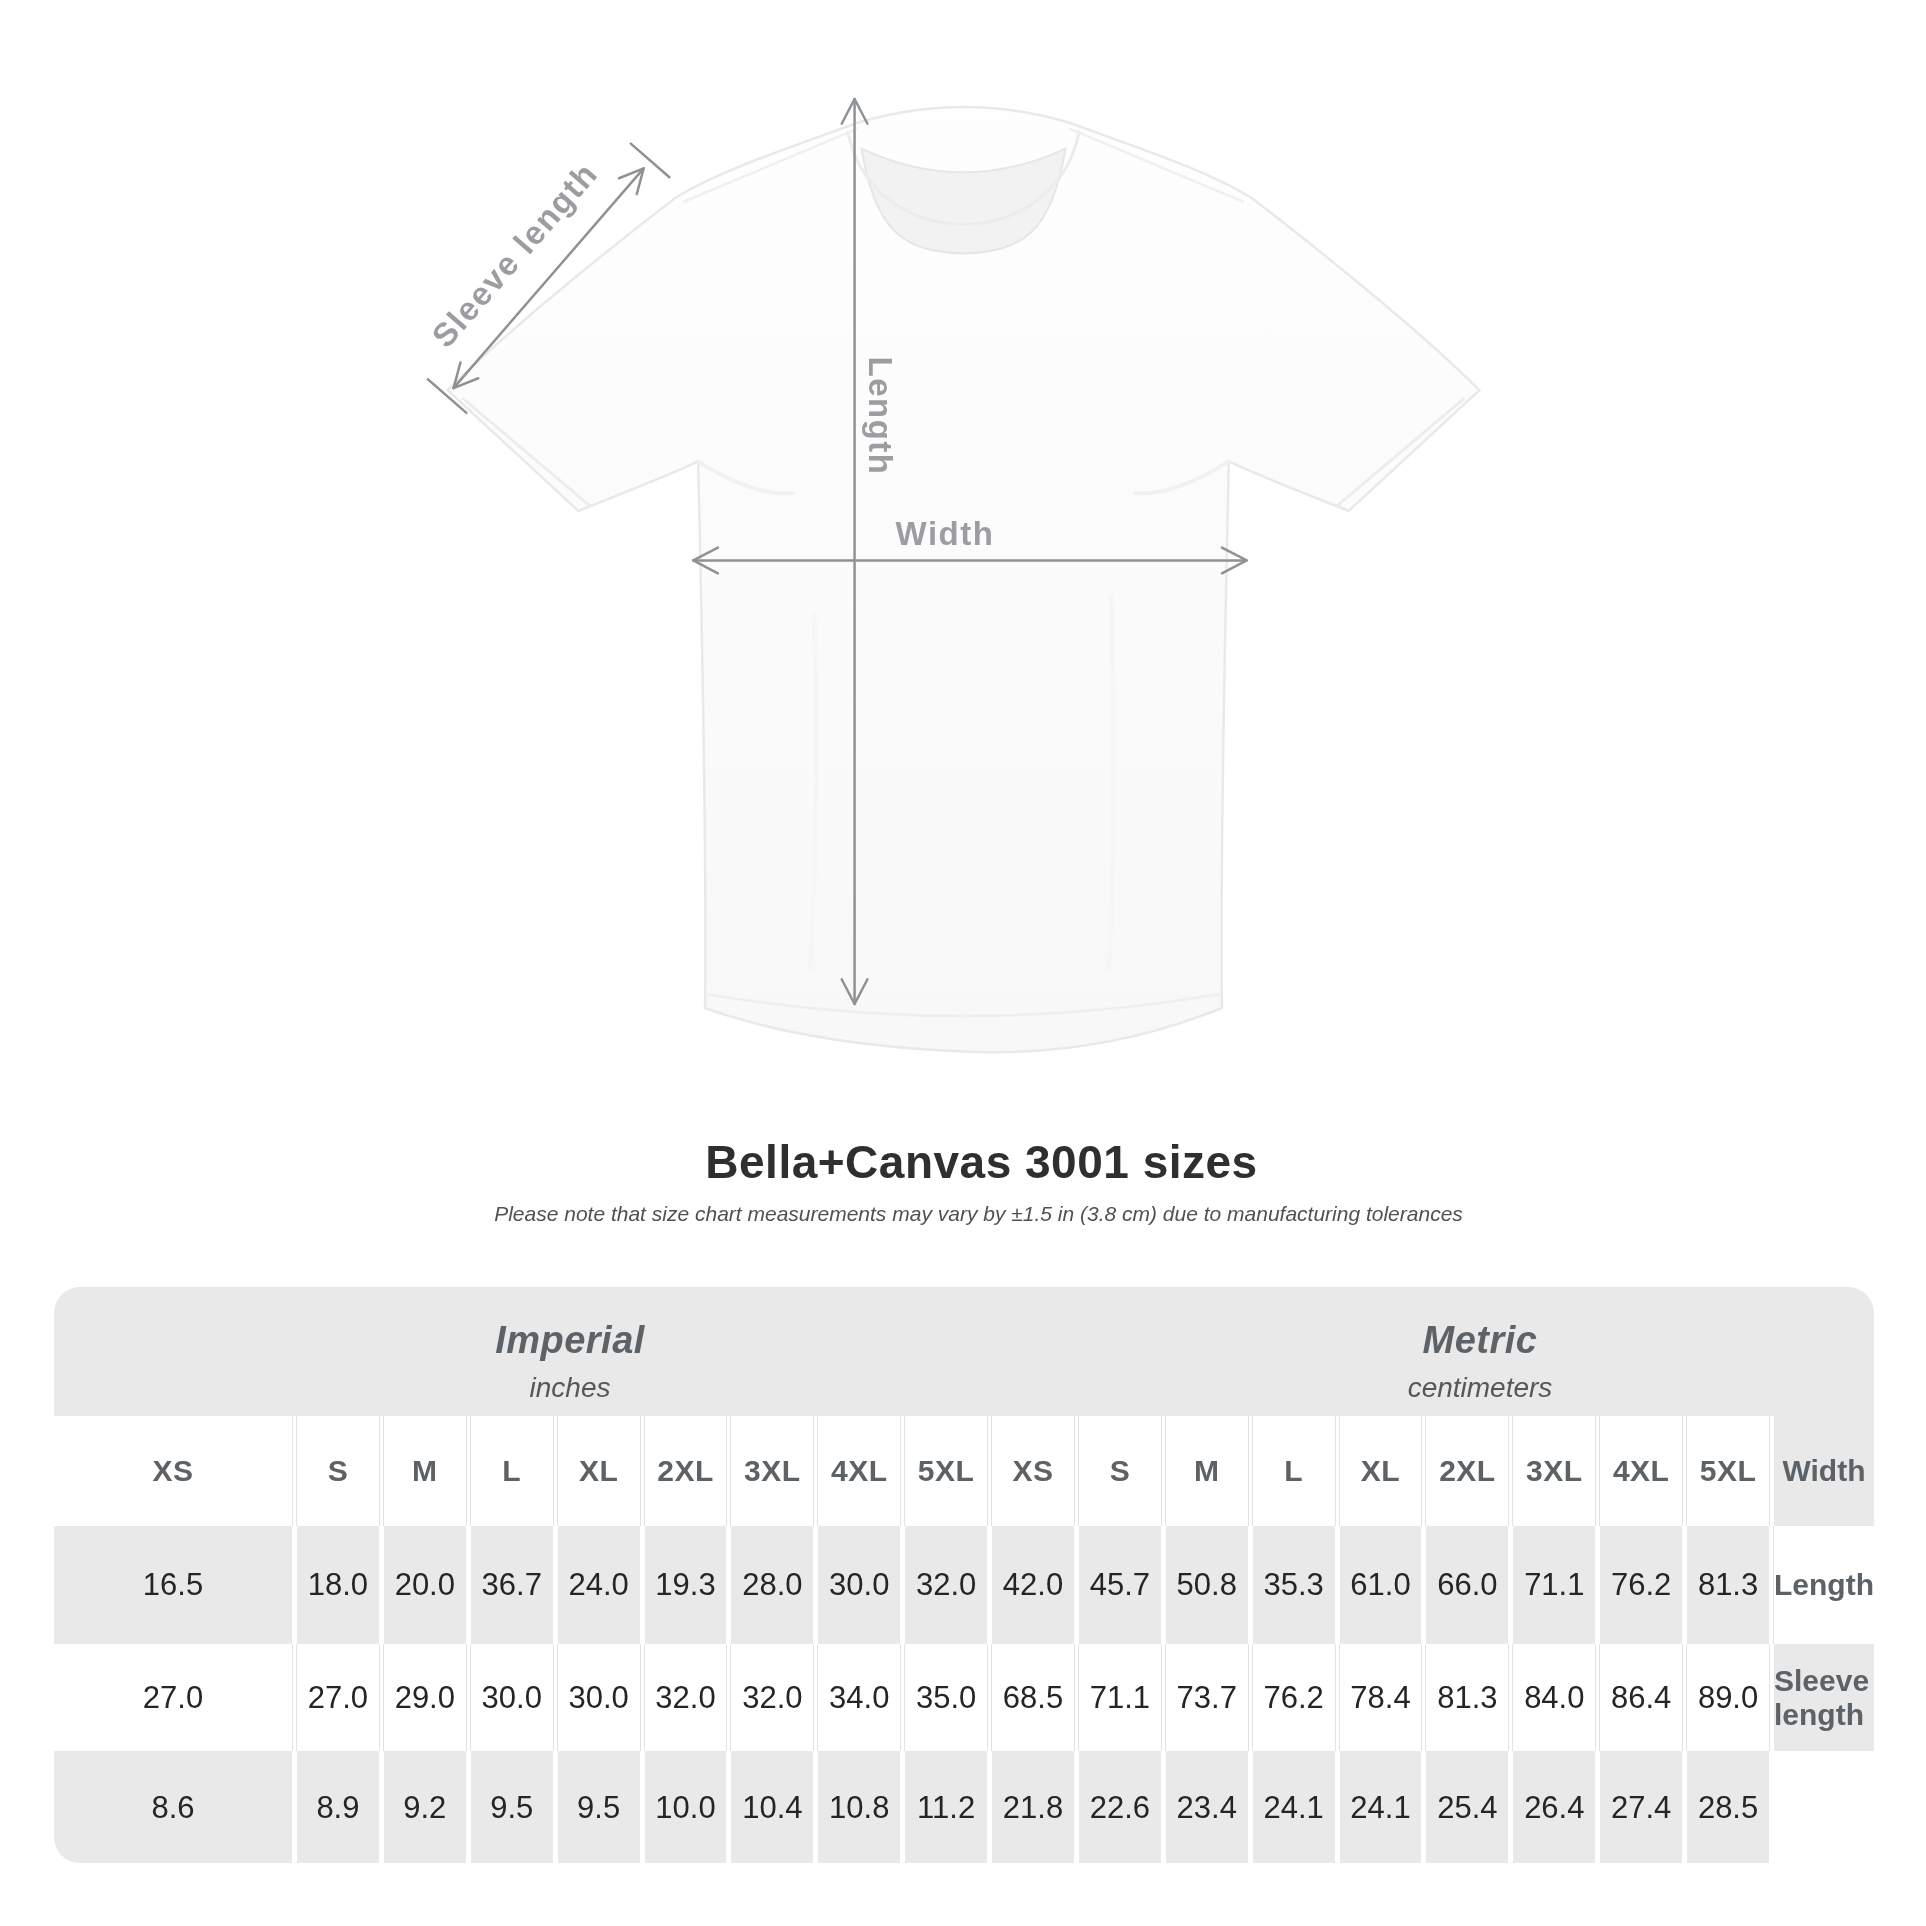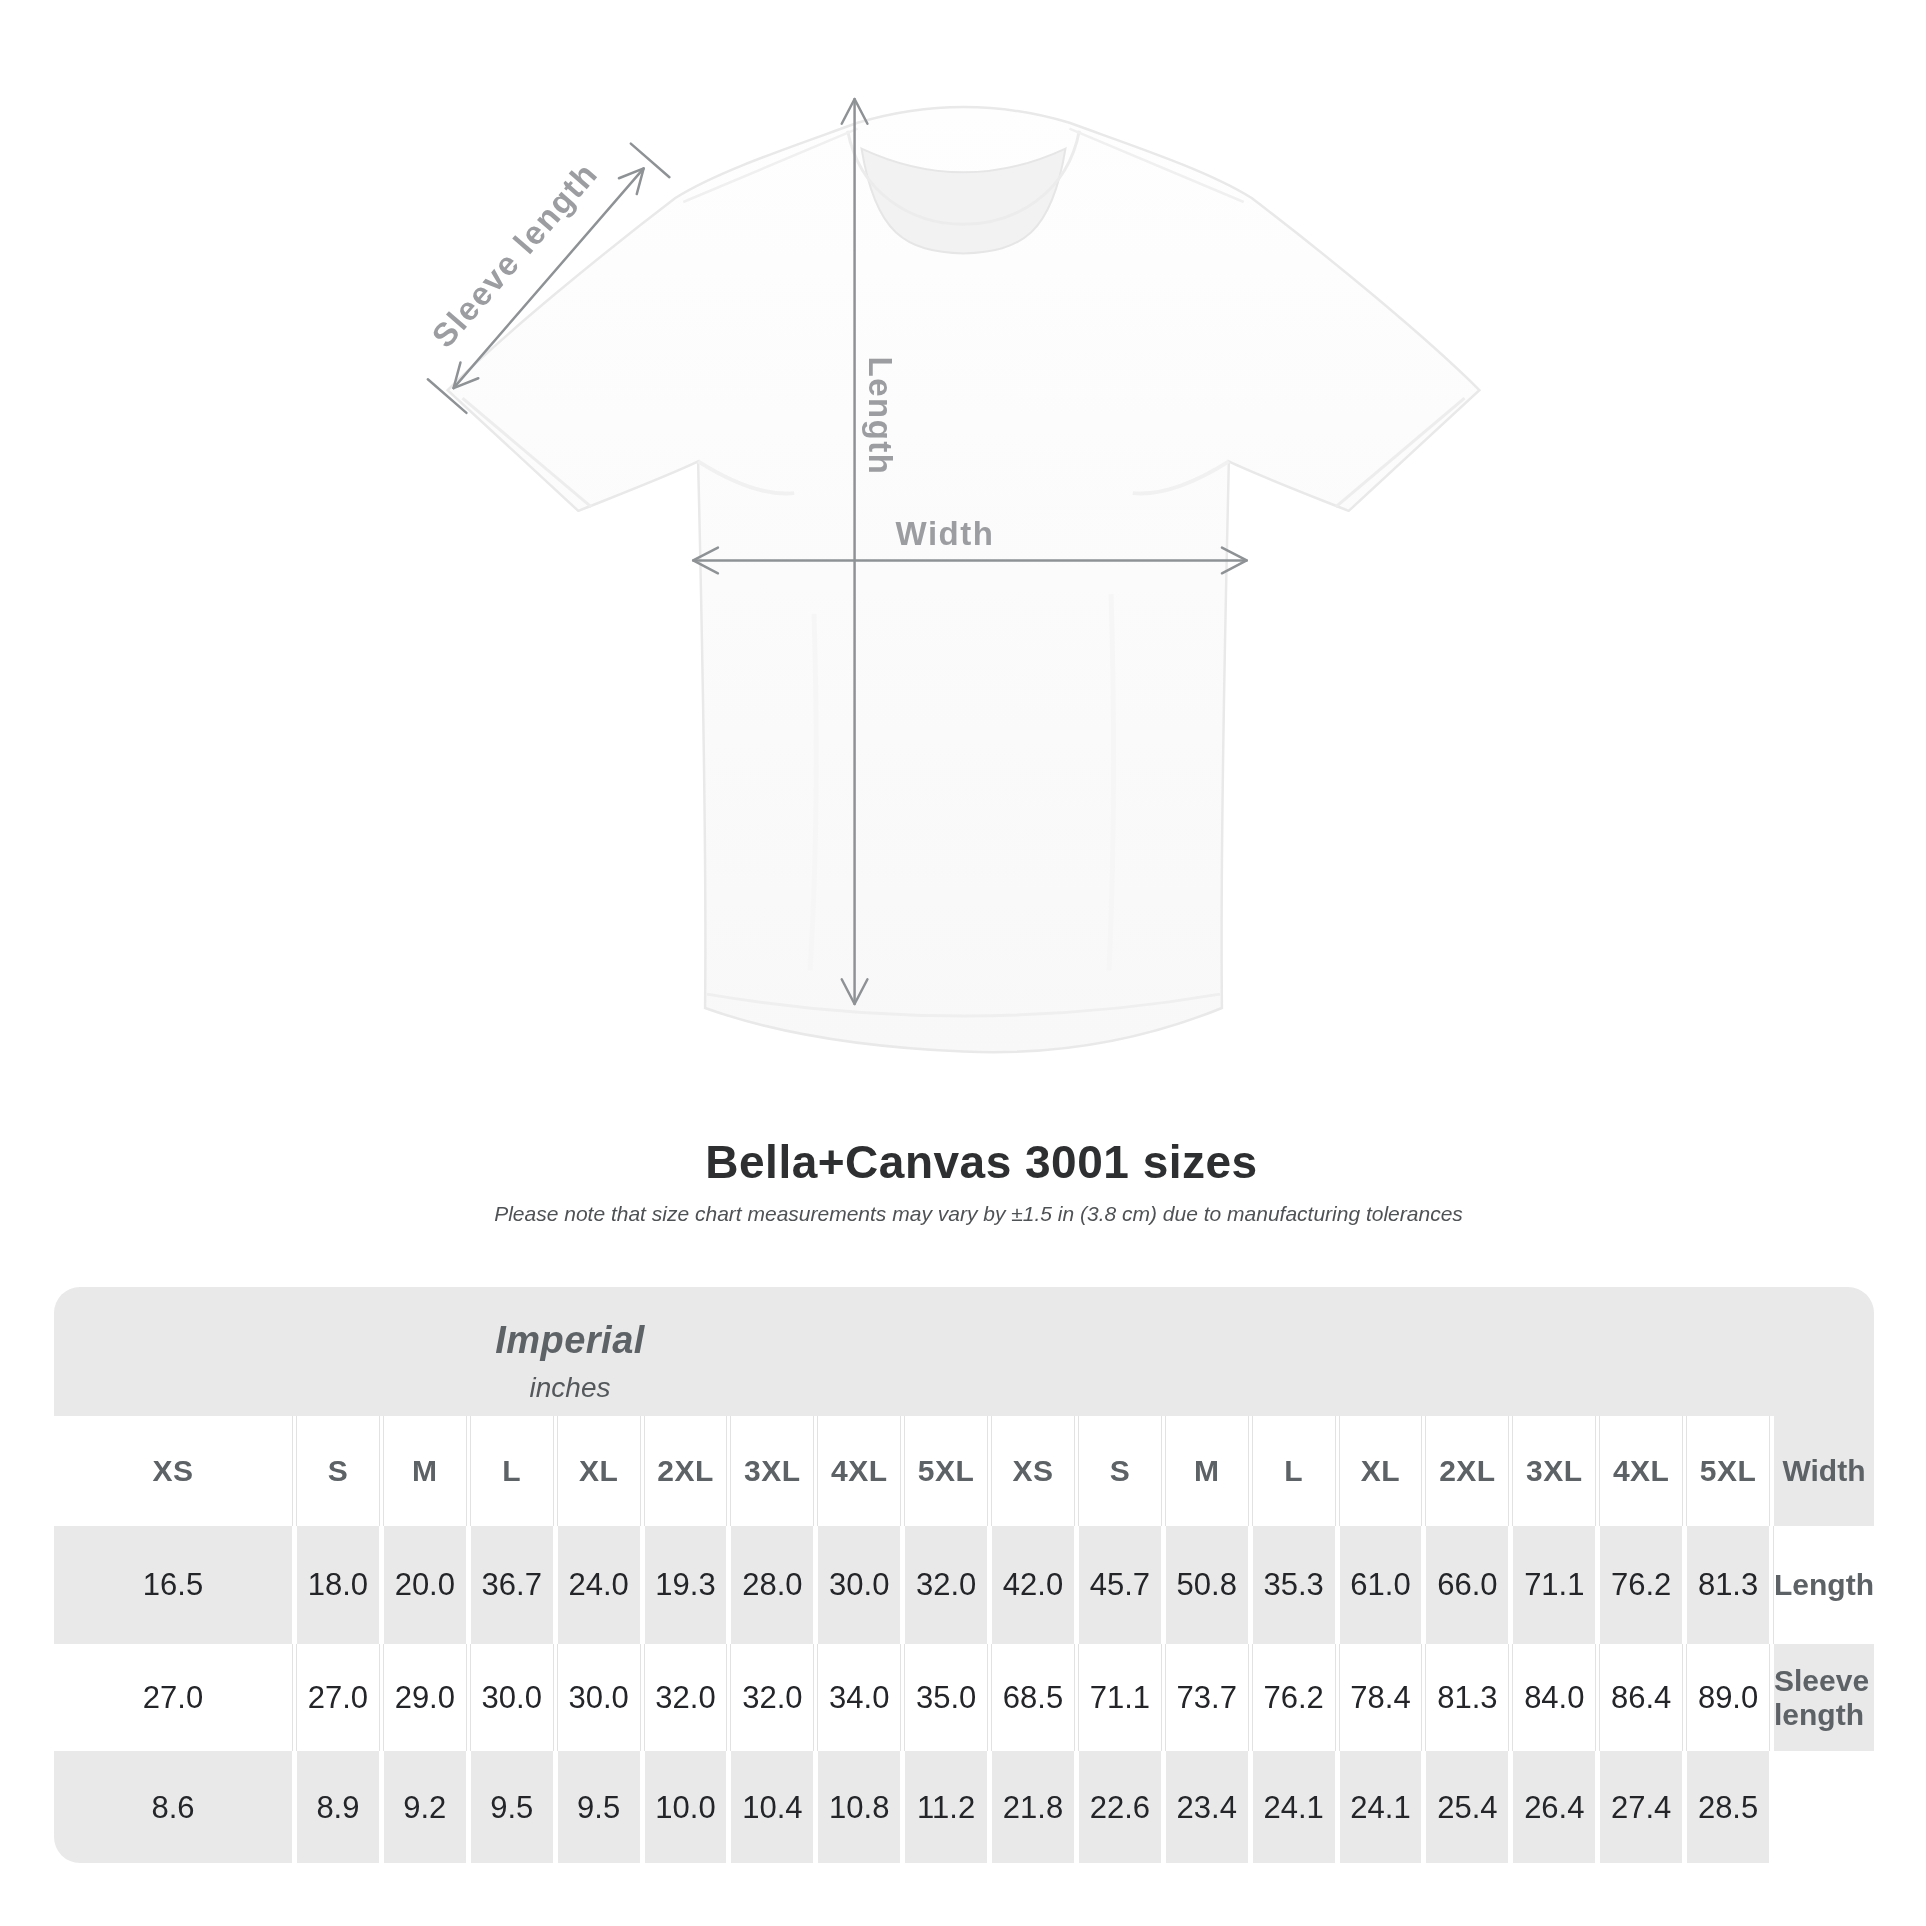--- a/index.html
+++ b/index.html
@@ -127,20 +127,24 @@
 <div class="page-title">Bella+Canvas 3001 sizes</div>
 <div class="page-subtitle">Please note that size chart measurements may vary by ±1.5 in (3.8 cm) due to manufacturing tolerances</div>
 
 <div class="size-table">
 
   <div class="unit-band">
     <div class="unit-group imperial">
       <div class="unit-label">Imperial</div>
       <div class="unit-sublabel">inches</div>
     </div>
+    <div class="unit-group metric">
+      <div class="unit-label">Metric</div>
+      <div class="unit-sublabel">centimeters</div>
+    </div>
   </div>
 
   <div class="c w h">XS</div>
   <div class="c w h">S</div>
   <div class="c w h">M</div>
   <div class="c w h">L</div>
   <div class="c w h">XL</div>
   <div class="c w h">2XL</div>
   <div class="c w h">3XL</div>
   <div class="c w h">4XL</div>

